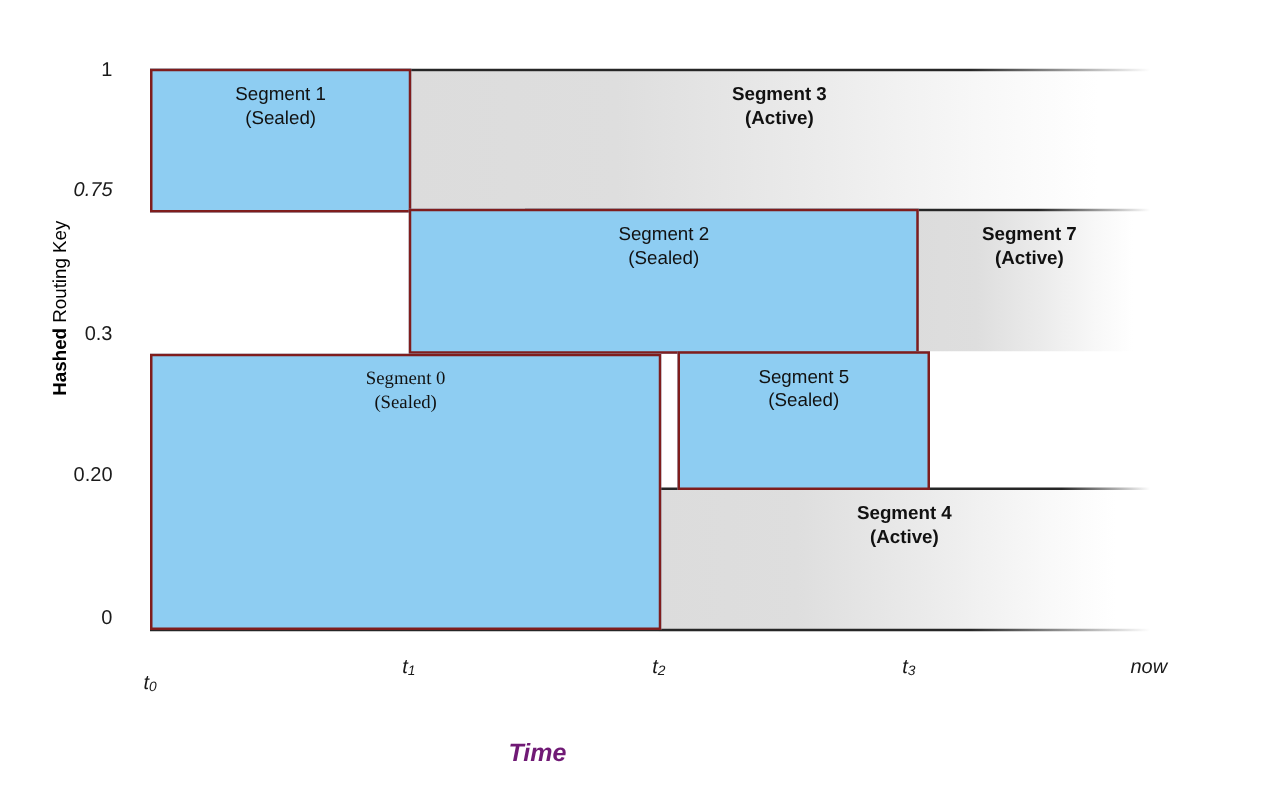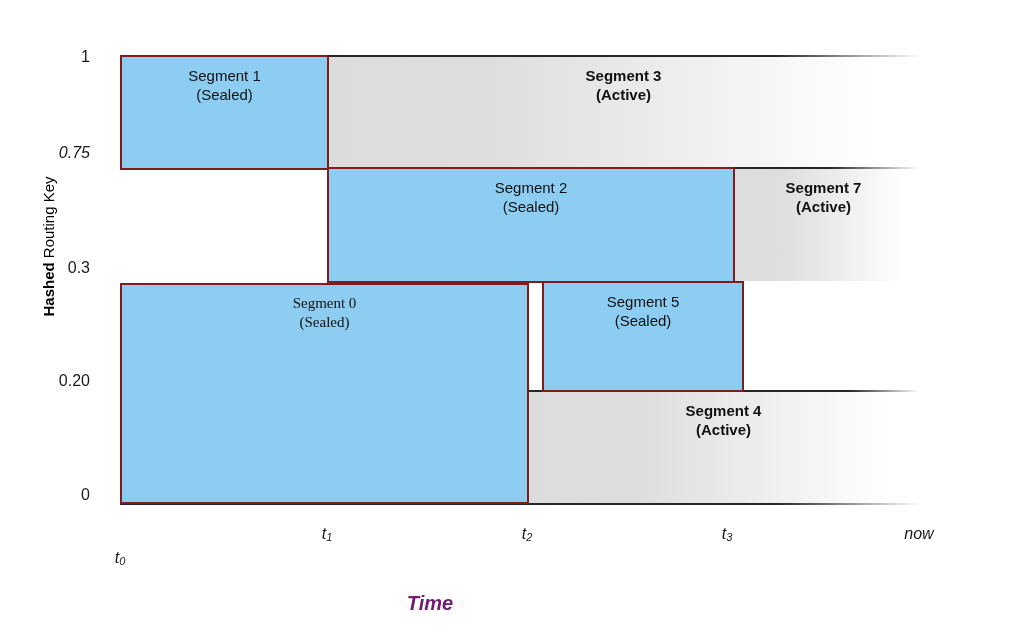--- a/index.html
+++ b/index.html
@@ -152,21 +152,21 @@
   <div class="seg sealed" style="left:120px; top:283px; width:409px; height:221px;font-family:Liberation Serif, serif;">
     <span class="l1">Segment 0</span>
     <span class="l2">(Sealed)</span>
   </div>
 
   <div class="seg sealed" style="left:527px; top:281px; width:202px; height:111px;margin-left:15px;">
     <span class="l1">Segment 5</span>
     <span class="l2">(Sealed)</span>
   </div>
 
-  <div class="x-tick" style="left:85px;  top:549px;"><span>t<sub>0</sub></span></div>
+  <div class="x-tick" style="left:85px;  top:538px;"><span>t<sub>0</sub></span></div>
   <div class="x-tick" style="left:292px; top:525px;"><span>t<sub>1</sub></span></div>
   <div class="x-tick" style="left:492px; top:525px;"><span>t<sub>2</sub></span></div>
   <div class="x-tick" style="left:692px; top:525px;"><span>t<sub>3</sub></span></div>
   <div class="x-tick" style="left:884px; top:525px;">now</div>
 
   <div class="x-axis-title">Time</div>
 
 </div>
 
 </body></html>

